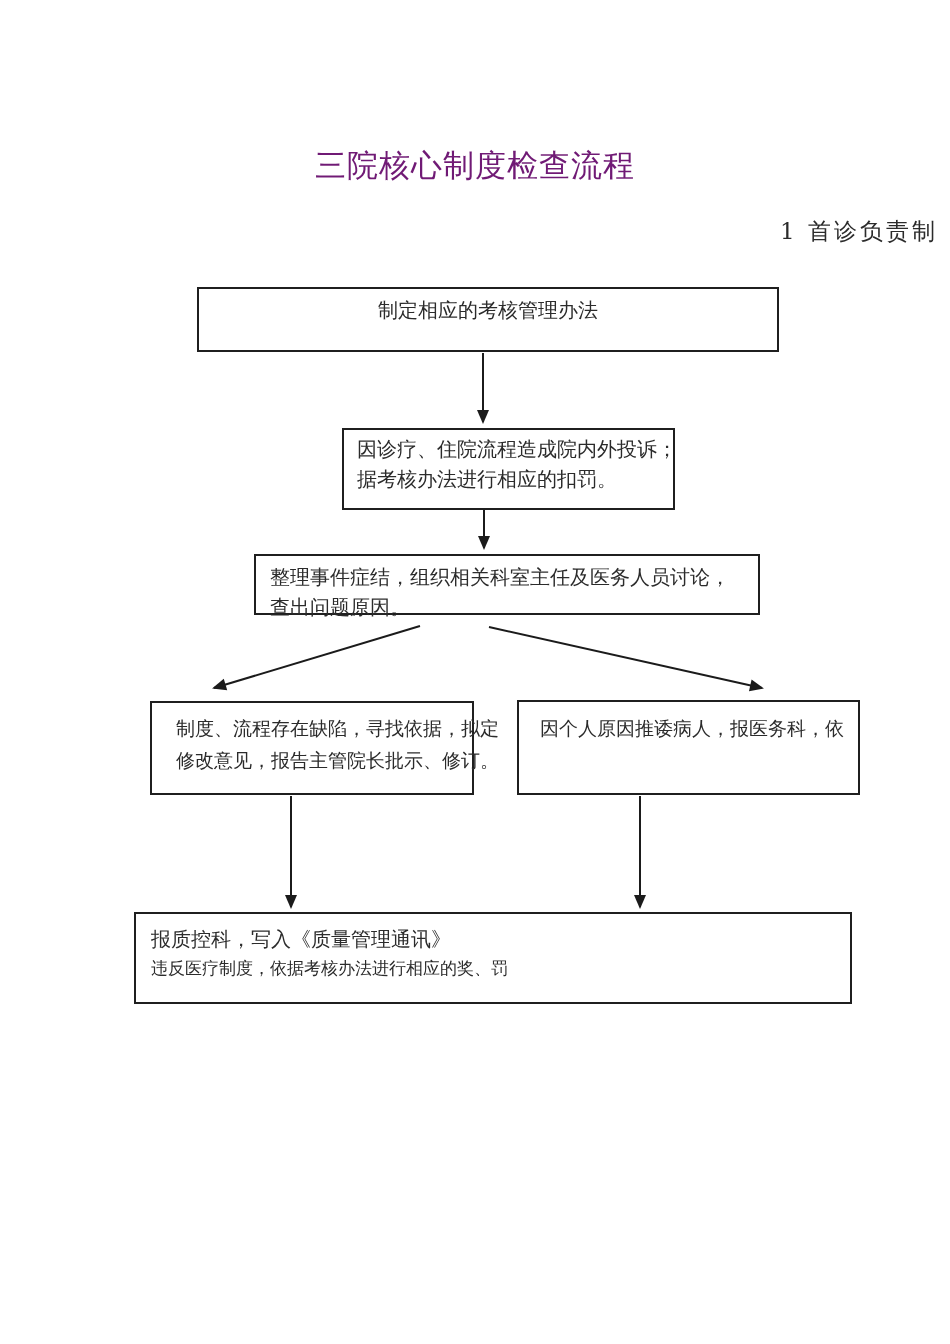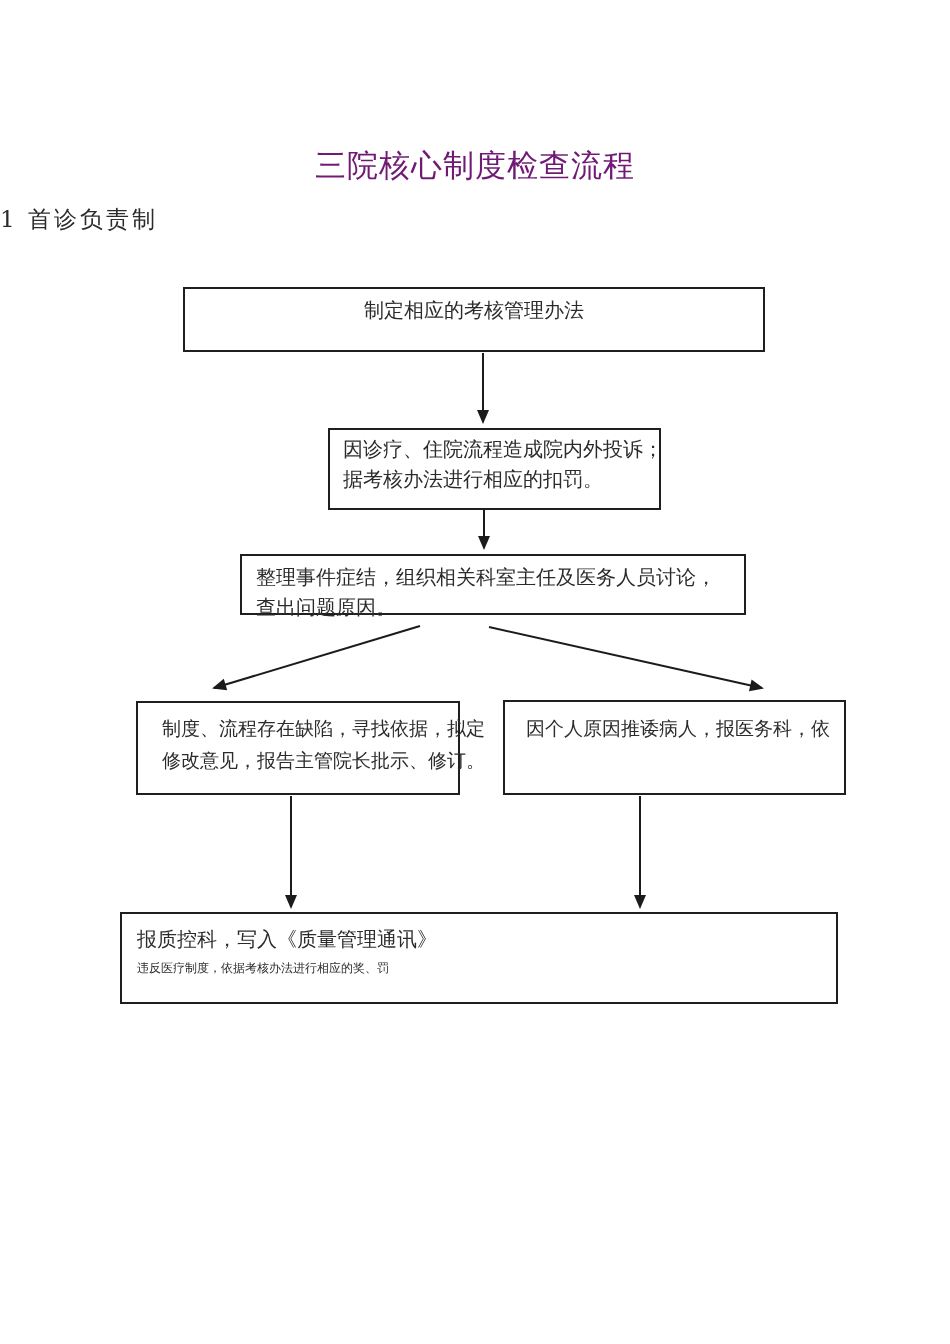--- a/index.html
+++ b/index.html
@@ -26,22 +26,22 @@
     font-size: 31px;
     font-weight: 400;
     letter-spacing: 1px;
     color: #701a75;
   }
   .doc-subtitle {
     position: absolute;
     left: 0;
     right: 0;
     top: 204px;
-    margin: 0;
-    text-align: left;
+    margin: 12px;
+    text-align: right;
     font-size: 23px;
     font-weight: 400;
     letter-spacing: 3px;
     color: #2b2b2b;
   }
   .arrows {
     position: absolute;
     left: 0;
     top: 0;
     width: 950px;
@@ -49,20 +49,21 @@
     pointer-events: none;
   }
   .node {
     position: absolute;
     box-sizing: border-box;
     border: 2px solid #1f1f1f;
     background: #ffffff;
     font-size: 20px;
     line-height: 30px;
     color: #2b2b2b;
+    margin-left: 14px;
   }
   .node .line { white-space: nowrap; }
   .node-top {
     left: 183px; top: 287px; width: 582px; height: 65px;
     text-align: center;
     padding-top: 6px;
   }
   .node-complaint {
     left: 328px; top: 428px; width: 333px; height: 82px;
     padding: 4px 0 0 13px;
@@ -85,21 +86,21 @@
   }
   .node-report {
     left: 120px; top: 912px; width: 718px; height: 92px;
     padding: 10px 0 0 15px;
   }
   .node-report .line-main {
     font-size: 20px;
     line-height: 30px;
   }
   .node-report .line-sub {
-    font-size: 12px;
+    font-size: 17px;
     line-height: 29px;
   }
 </style>
 </head>
 <body>
 
 <div class="page">
 
   <h1 class="doc-title">三院核心制度检查流程</h1>
   <h2 class="doc-subtitle">1 首诊负责制</h2>

